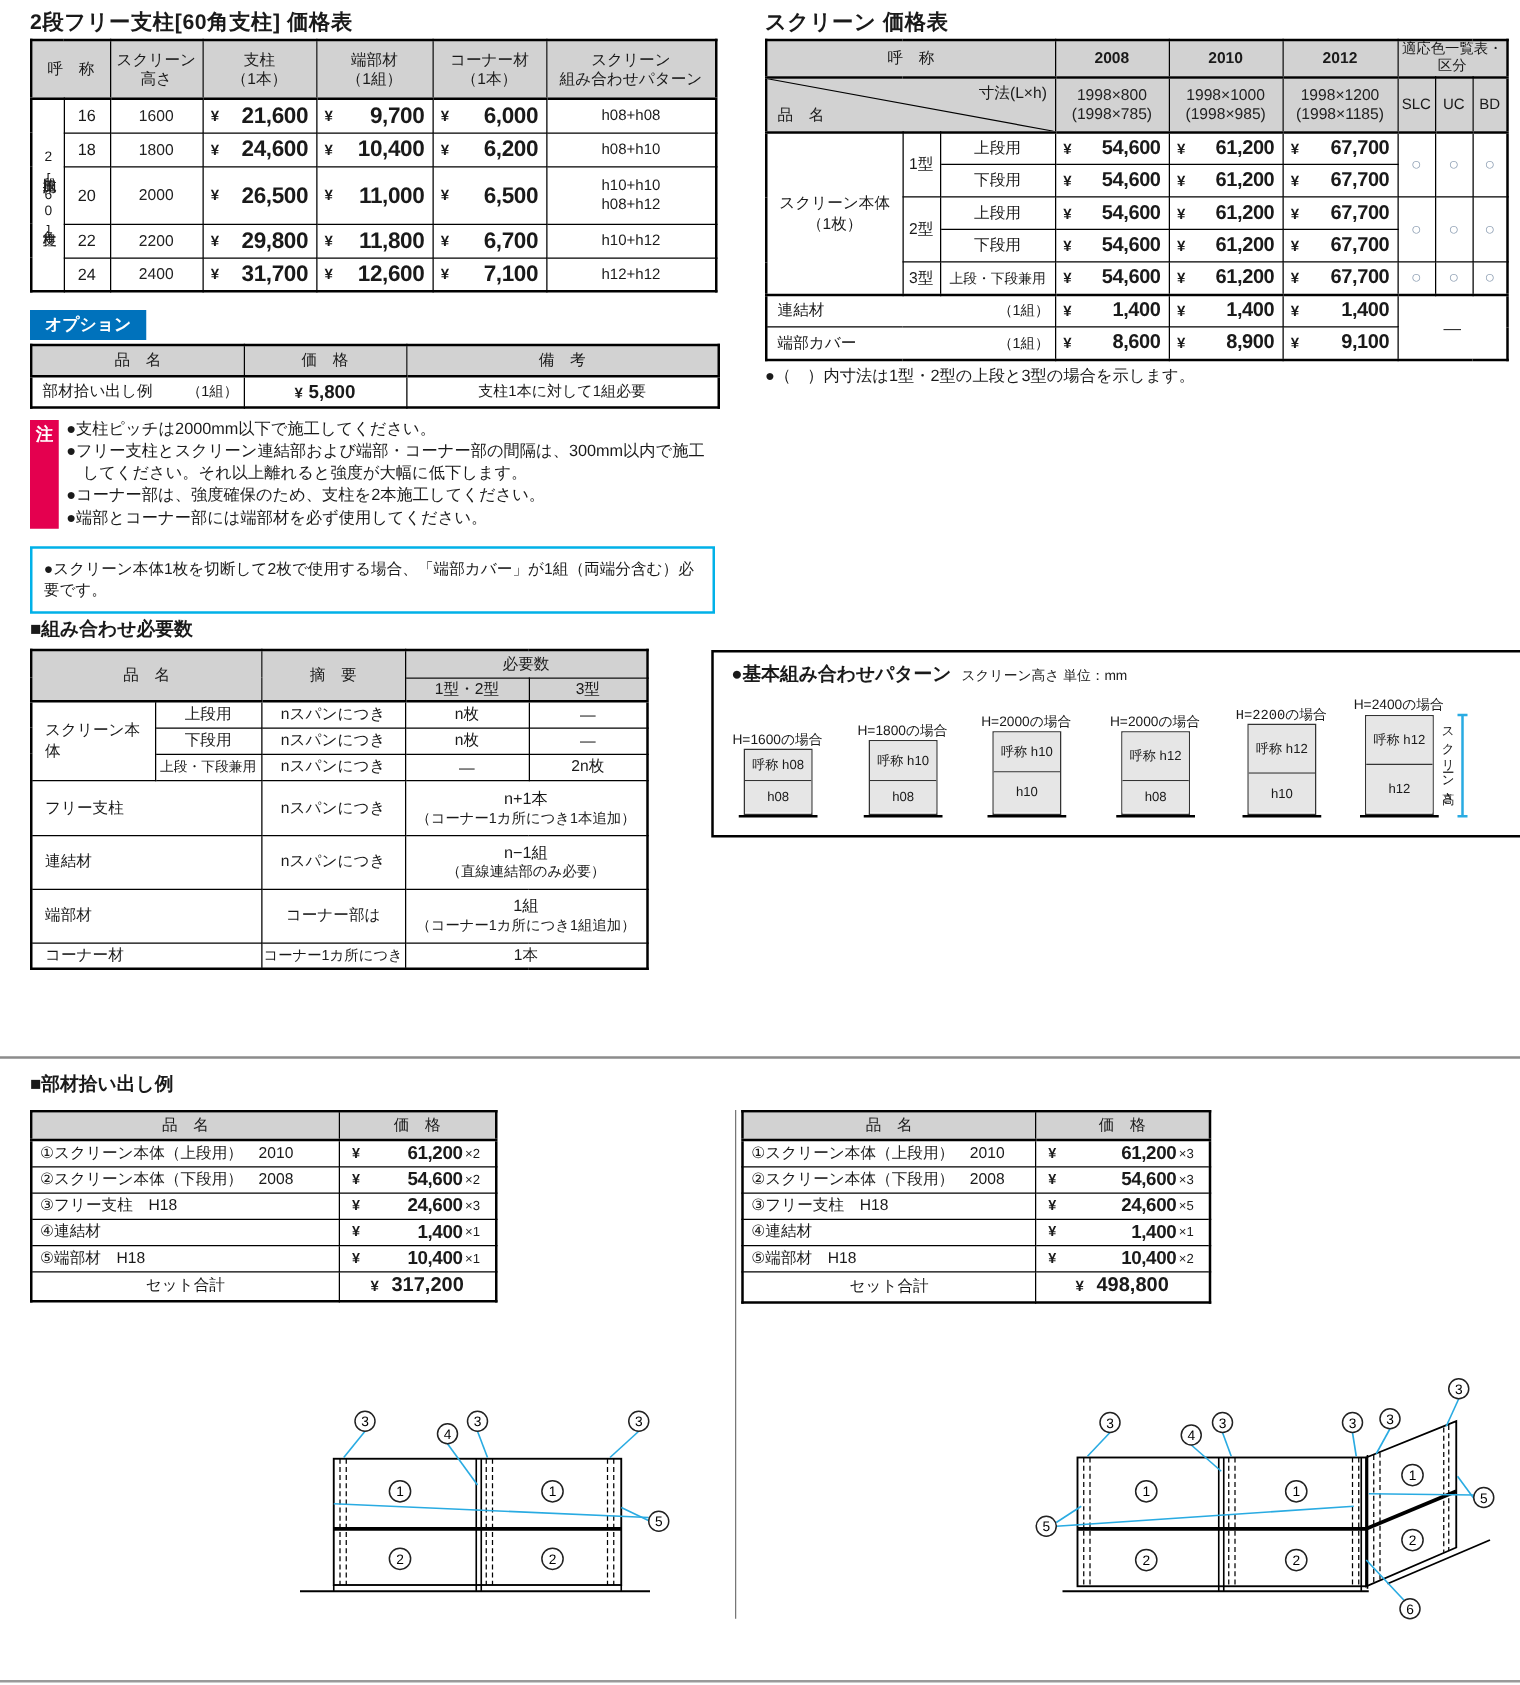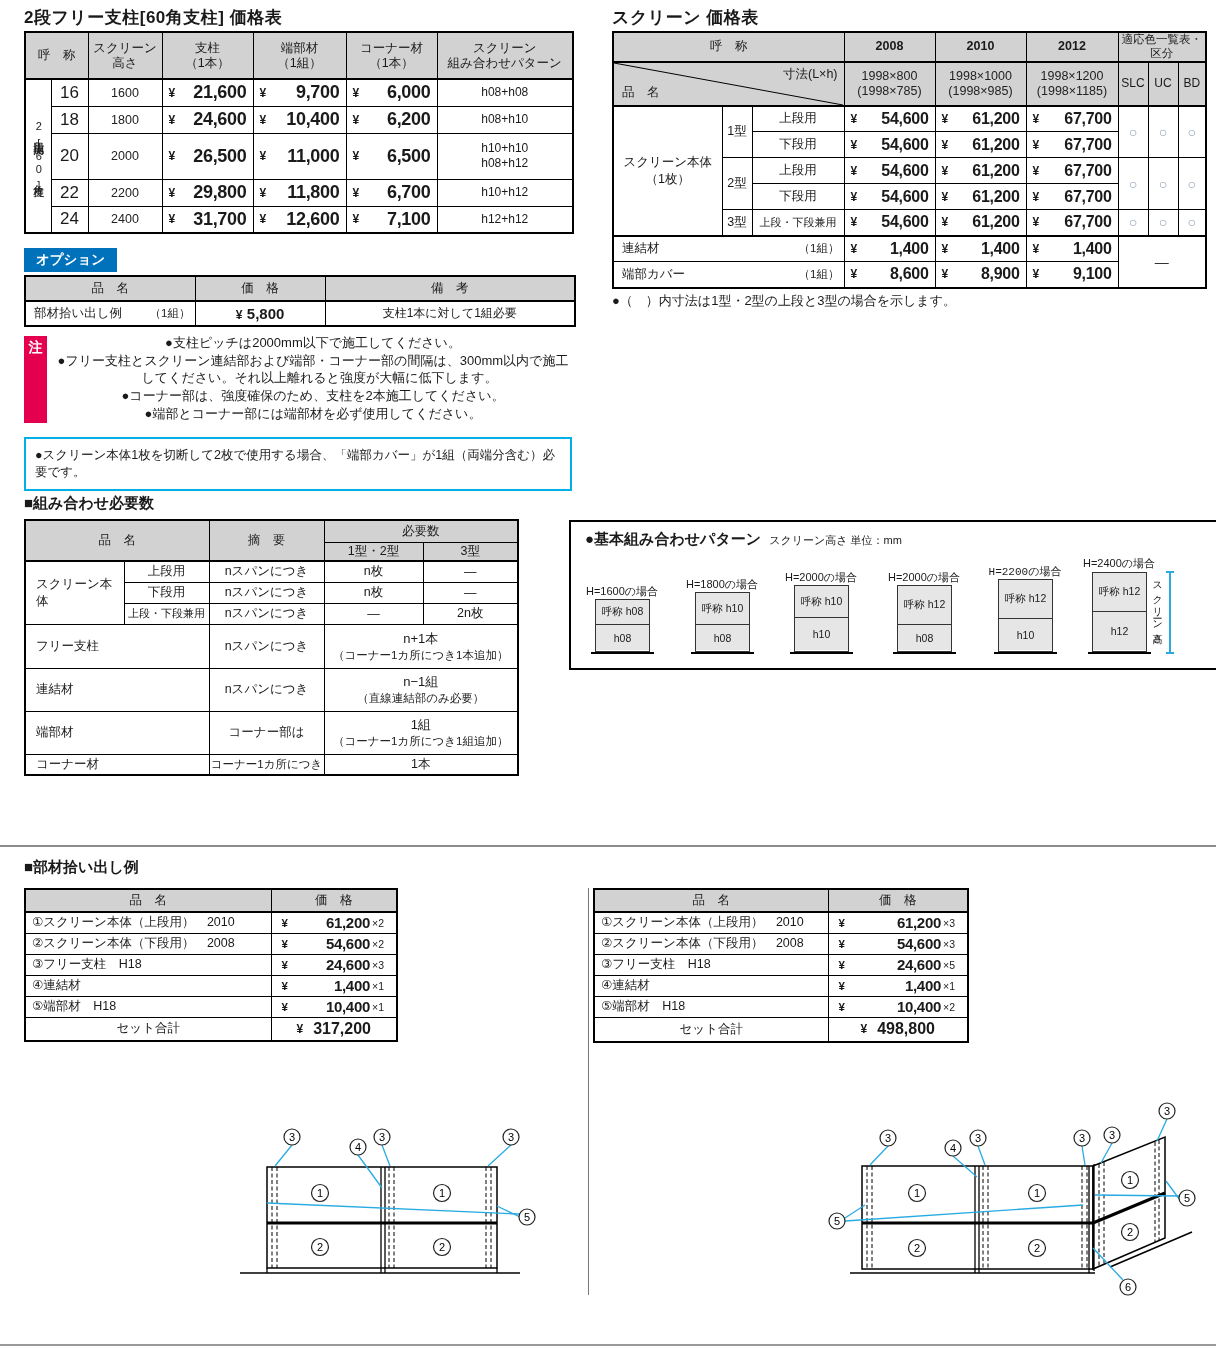--- a/index.html
+++ b/index.html
@@ -12,21 +12,21 @@
   table.t { border-collapse:collapse; table-layout:fixed; border:2px solid #000; }
   .t th,.t td { border:1px solid #000; padding:0; overflow:hidden; text-align:center; vertical-align:middle; font-weight:normal; }
   tr.hdr th { background:#d2d2d2; font-size:12.5px; line-height:1.2; }
   tr.hdr th { border-bottom:2px solid #000; }
   .thick-top td { border-top:2px solid #000; }
   .pr { display:flex; justify-content:space-between; align-items:center; padding:0 6px; }
   .pr .yen { font-size:12px; font-weight:bold; }
   .pr .num { font-size:17px; font-weight:bold; letter-spacing:-.3px; }
   #pillar-table .pr .num { font-size:18px; }
   .htcell { font-size:12.5px; color:#222; }
-  .codecell { font-size:17px; font-weight:bold;margin-top:20px; }
+  .codecell { font-size:13px; font-weight:bold;margin-top:20px; }
   .patcell { font-size:12px; line-height:1.25; }
   .vert { writing-mode:vertical-rl; text-orientation:upright; font-size:11px; letter-spacing:1px; margin:0 auto; line-height:1; }
 
   
   .diagcell { position:relative; }
   .diagcell .sz { position:absolute; top:4px; right:6px; font-size:12.5px; }
   .diagcell .pn { position:absolute; bottom:5px; left:8px; font-size:12.5px; }
   .sizecell { font-size:11px; line-height:1.25; color:#222; }
   .usecell,.typecell { font-size:12.5px; }
   .namecell { font-size:12.5px; line-height:1.3; }
@@ -460,21 +460,21 @@
               <span class="un">（1組）</span>
             </div>
           </td>
       <td><span style="font-weight:bold;font-size:12px;">¥</span> <span style="font-weight:bold;font-size:15px;">5,800</span></td>
       <td style="font-size:12px;">支柱1本に対して1組必要</td>
     </tr>
   </tbody>
     </table>
 
   <div class="abs note-bar" style="left:24px;top:336px;width:23px;height:87px;">注</div>
-  <div class="abs notes" style="left:53px;top:334px;width:520px;text-align:center;">
+  <div class="abs notes" style="left:53px;top:334px;width:520px;">
     <div>●支柱ピッチは2000mm以下で施工してください。</div>
     <div>●フリー支柱とスクリーン連結部および端部・コーナー部の間隔は、300mm以内で施工してください。それ以上離れると強度が大幅に低下します。</div>
     <div>●コーナー部は、強度確保のため、支柱を2本施工してください。</div>
     <div>●端部とコーナー部には端部材を必ず使用してください。</div>
   </div>
 
   <div class="abs hl-box" style="left:24px;top:437px;width:548px;">●スクリーン本体1枚を切断して2枚で使用する場合、「端部カバー」が1組（両端分含む）必要です。</div>
 
   <div class="abs sec" style="left:24px;top:494px;">■組み合わせ必要数</div>
 

